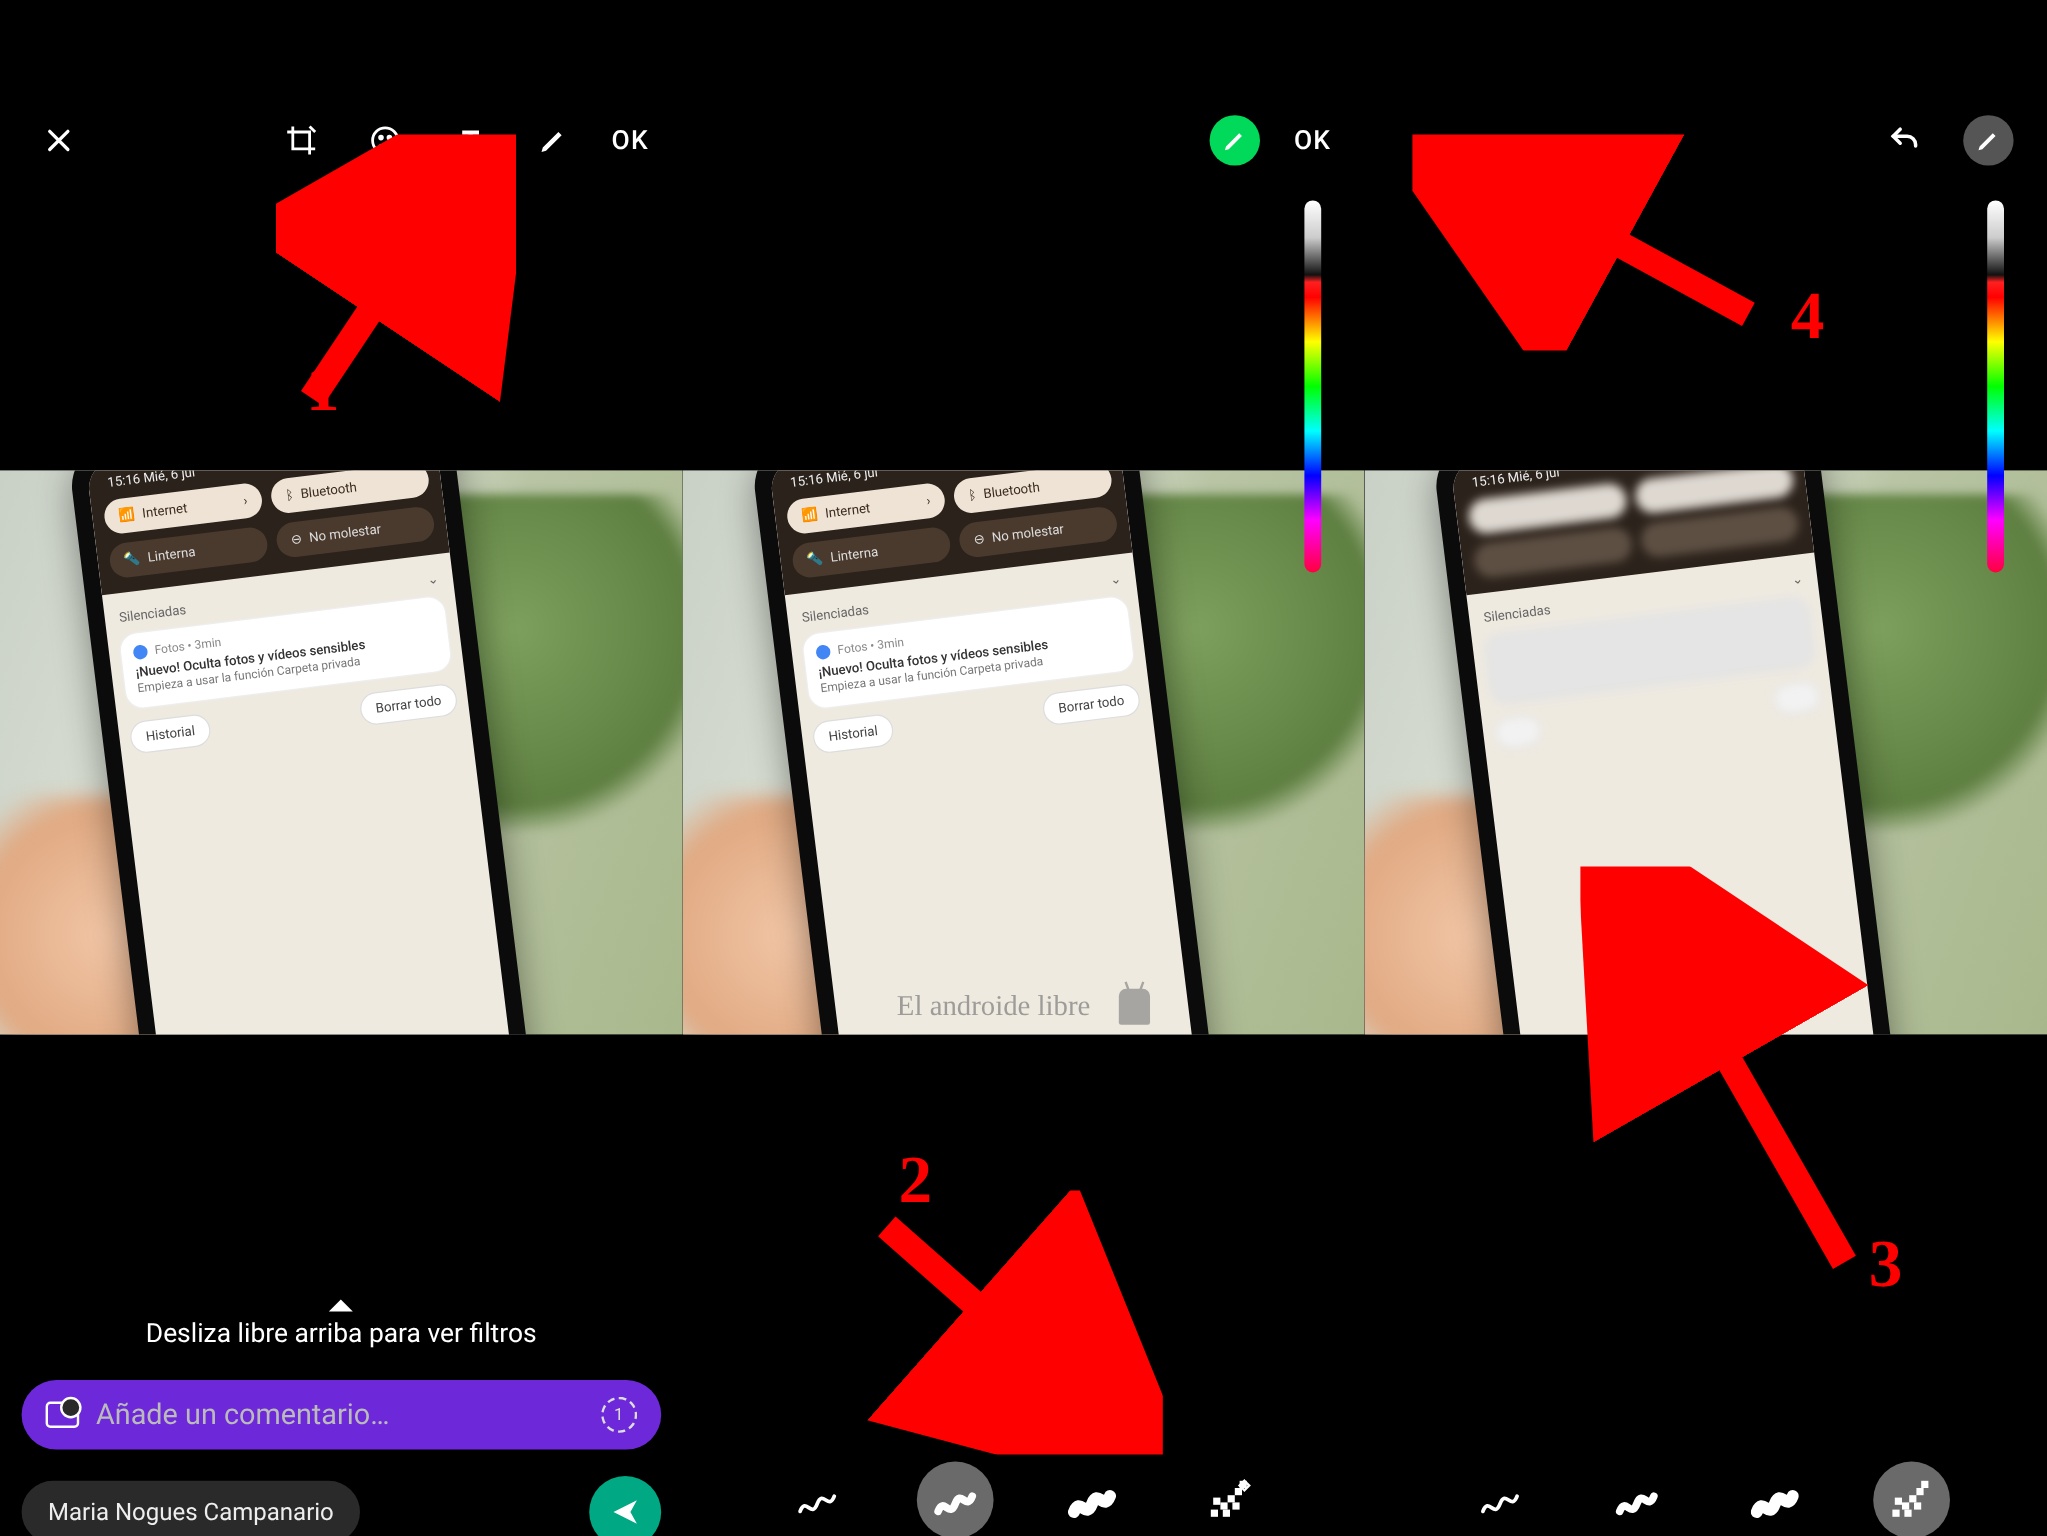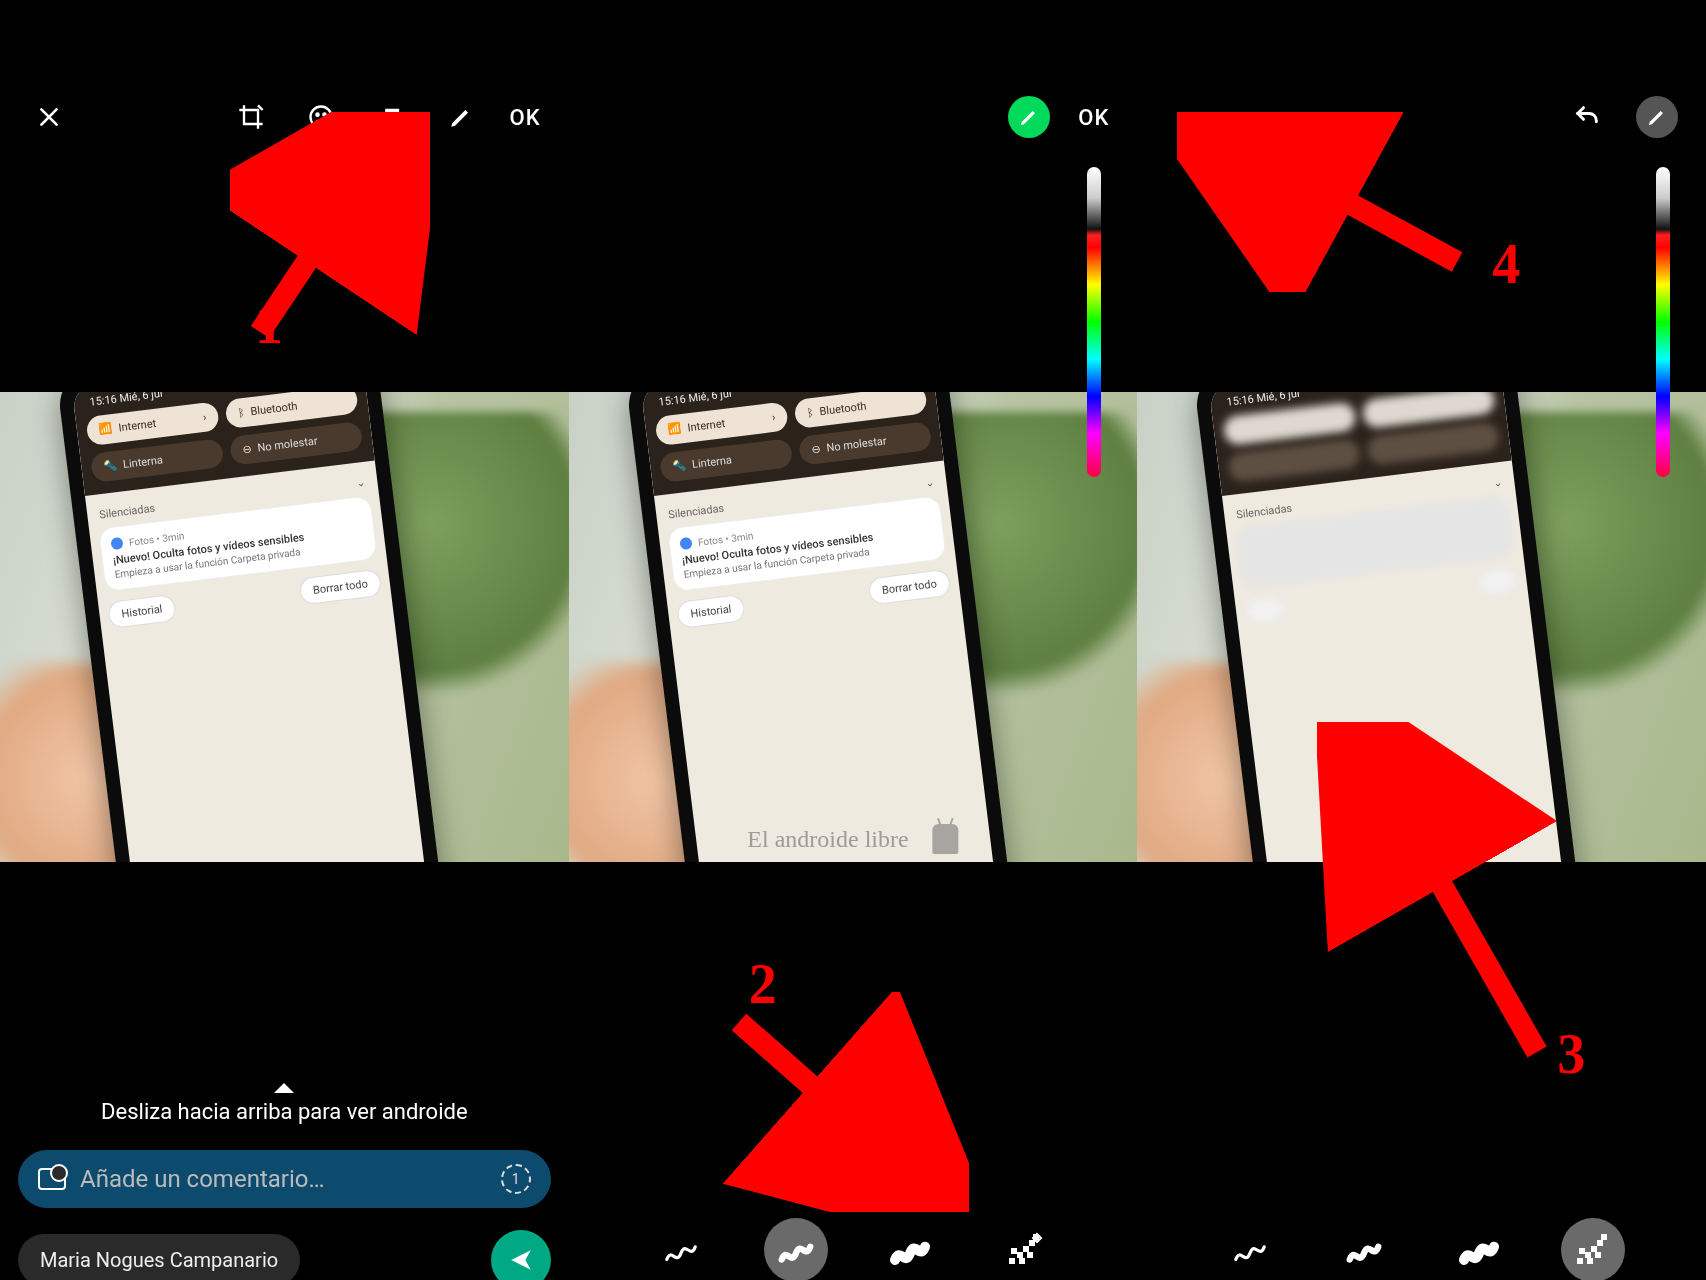--- a/index.html
+++ b/index.html
@@ -188,21 +188,21 @@
   .caret-up {
     display: block;
     margin: 0 auto 6px auto;
     width: 0; height: 0;
     border-left: 10px solid transparent;
     border-right: 10px solid transparent;
     border-bottom: 10px solid #fff;
   }
   .caption-row {
     display: flex; align-items: center; gap: 14px;
-    background: #0c4a6e;
+    background: #6d28d9;
     border-radius: 30px;
     padding: 14px 20px;
     margin-bottom: 22px;
   }
   .caption-row .text {
     flex: 1;
     font-size: 24px;
     color: #bbb;
   }
   .img-mini {
@@ -403,21 +403,21 @@
               <div class="chip right">Borrar todo</div>
             </div>
           </div>
         </div>
       </div>
     </div>
 
     <div class="compose-zone">
       <div class="filter-hint">
         <span class="caret-up"></span>
-        <span>Desliza hacia arriba para ver androide</span>
+        <span>Desliza libre arriba para ver filtros</span>
       </div>
       <div class="caption-row">
         <span class="img-mini"></span>
         <span class="text">Añade un comentario…</span>
         <span class="once-icon">1</span>
       </div>
       <div class="send-row">
         <div class="recipient-chip">Maria Nogues Campanario</div>
         <div style="flex:1"></div>
         <div class="send-btn">

